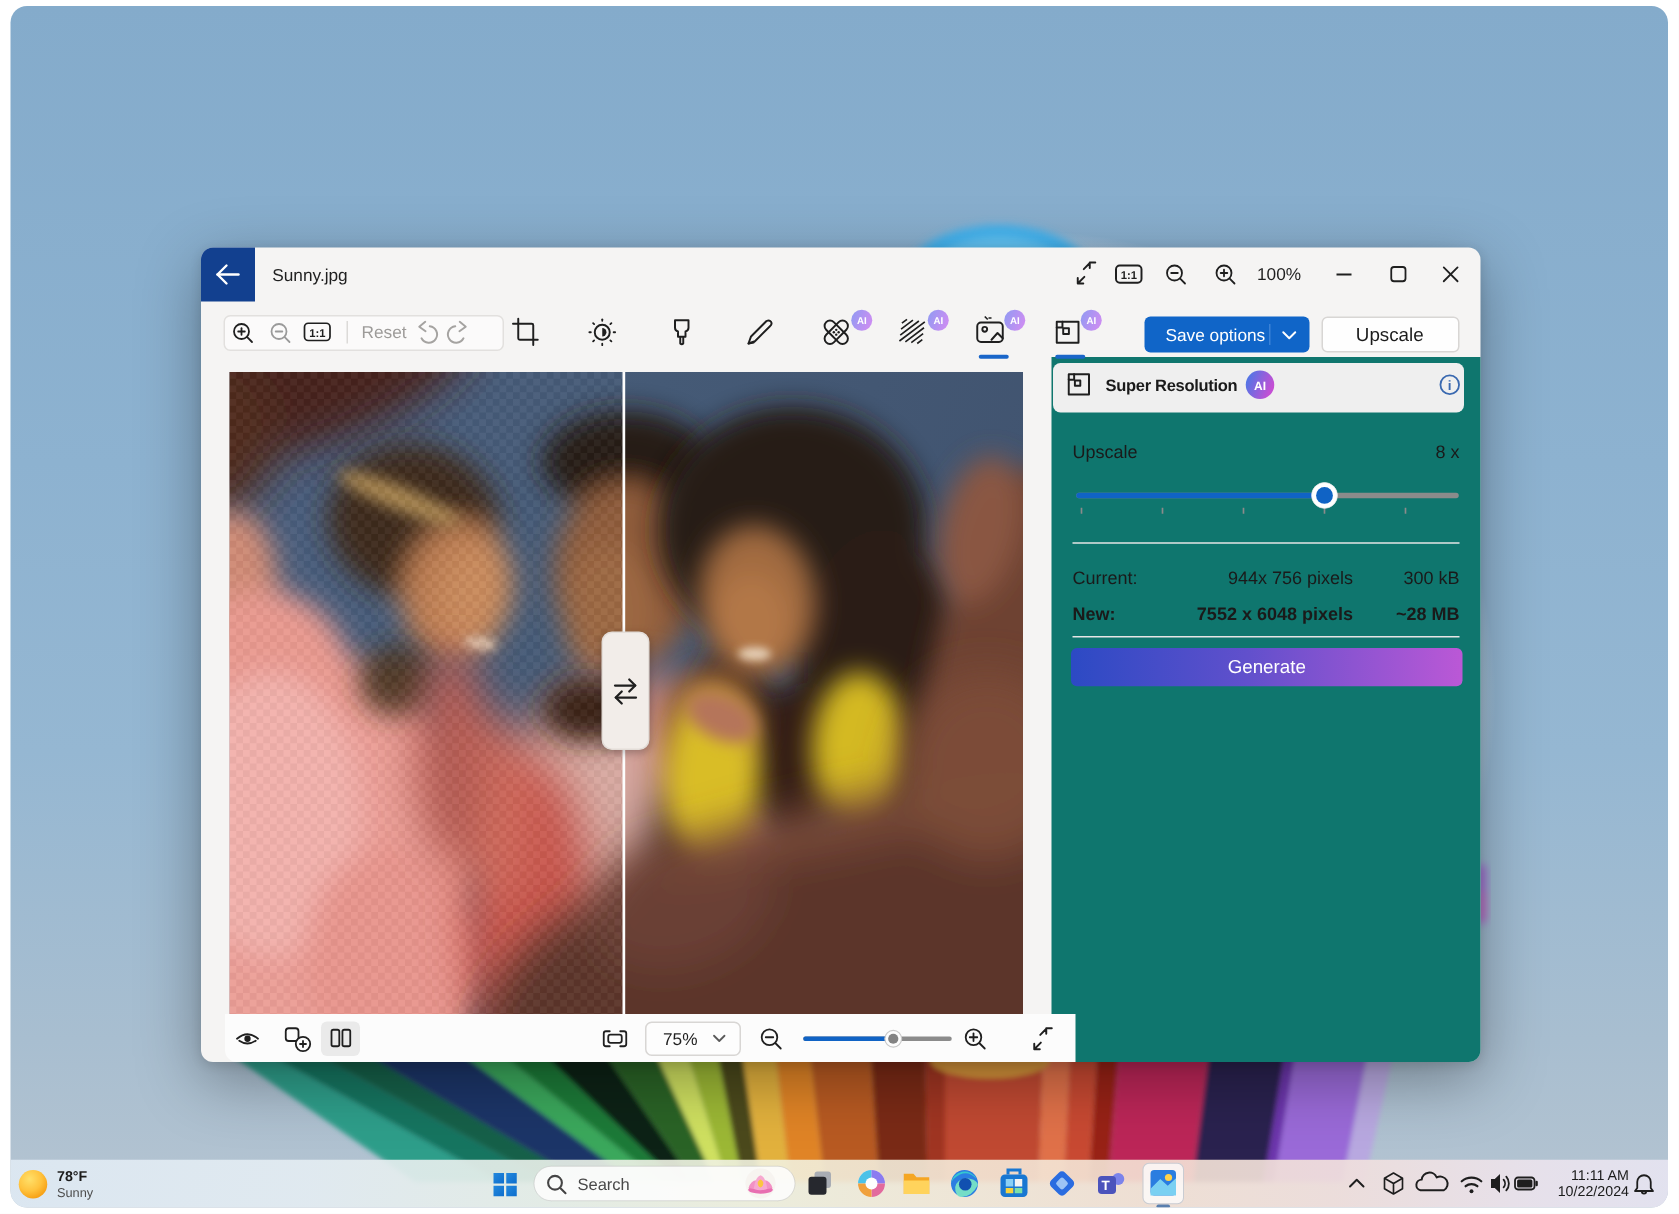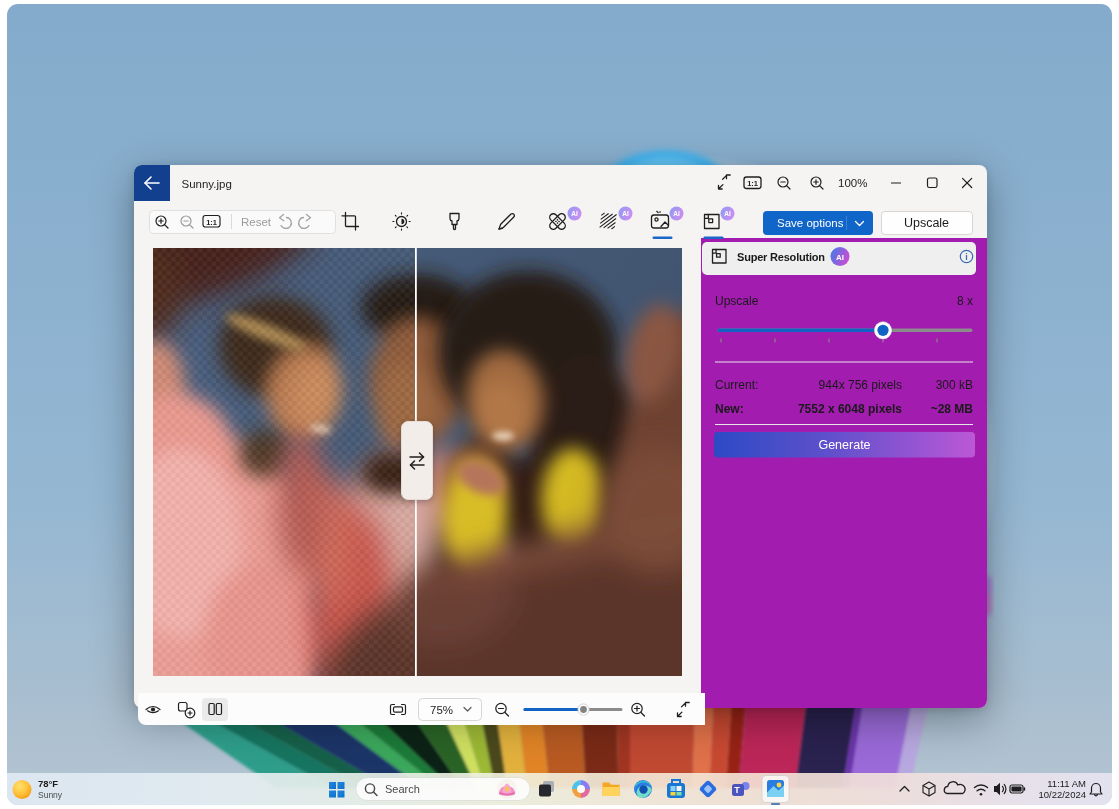--- a/index.html
+++ b/index.html
@@ -12,22 +12,22 @@
   #taskbar { position:absolute; left:0; top:769px; width:1011px; height:32px; }
   
   #win { position:absolute; left:126.5px; top:161px; width:853px; height:543px; background:#f5f4f3;
          border-radius:8px; box-shadow:0 12px 42px rgba(0,0,0,0.34), 0 2px 8px rgba(0,0,0,0.12); }
   .abs { position:absolute; }
   #backbtn { position:absolute; left:0; top:0; width:36px; height:36px; background:#12408f; border-radius:8px 0 0 0; }
   #wtitle { position:absolute; left:48px; top:12.5px; font-size:11.5px; color:#1f1f1f; }
   #savebtn { position:absolute; left:629px; top:46px; width:110px; height:24px; background:#1065c8; border-radius:4px; color:#5eead4; font-size:12.5px; }
   #cancelbtn { position:absolute; left:747px; top:46px; width:92px; height:24px; background:#fefefe; border:1px solid #d8d6d4; border-radius:4px; font-size:12.5px; color:#1b1b1b; text-align:center; line-height:22px; }
   #photo { position:absolute; left:19px; top:83px; width:529px; height:428px; }
-  #rpanel { position:absolute; left:567px; top:73px; width:286px; height:470px; background:#a21caf; border-radius:0 0 8px 0; }
-  #bbar { position:absolute; left:4px; top:511px; width:567px; height:32px; background:#fcfcfc; border-radius:0 0 0 8px;margin-top:17px; }
+  #rpanel { position:absolute; left:567px; top:73px; width:286px; height:470px; background:#0f766e; border-radius:0 0 8px 0; }
+  #bbar { position:absolute; left:16px; top:511px; width:567px; height:32px; background:#fcfcfc; border-radius:0 0 0 8px; }
   .hstrip { position:absolute; left:1px; top:4px; width:274px; height:33px; background:#efefef; border-radius:5px; }
 </style>
 </head>
 <body>
 <div id="page">
   <div id="screen">
     <svg id="bgsvg" width="1105" height="801" viewBox="0 0 1105 801">
       <defs>
         <filter id="b6" x="-40%" y="-40%" width="180%" height="180%">
             <feGaussianBlur stdDeviation="6"></feGaussianBlur>

